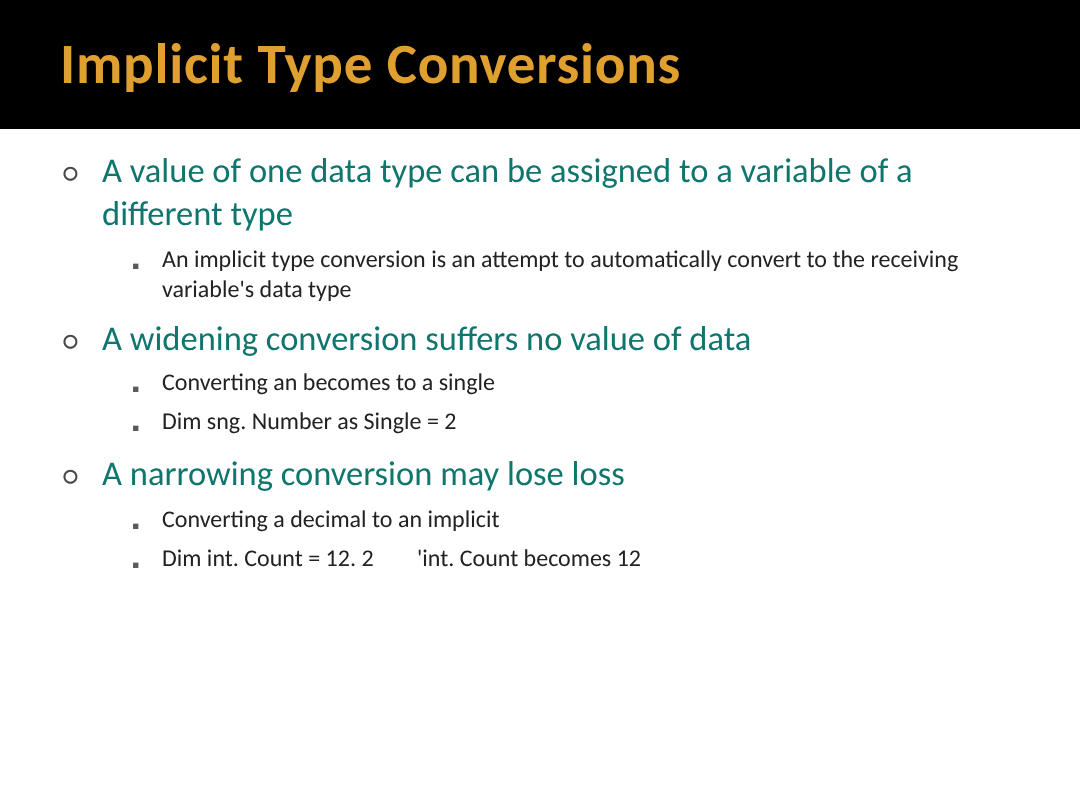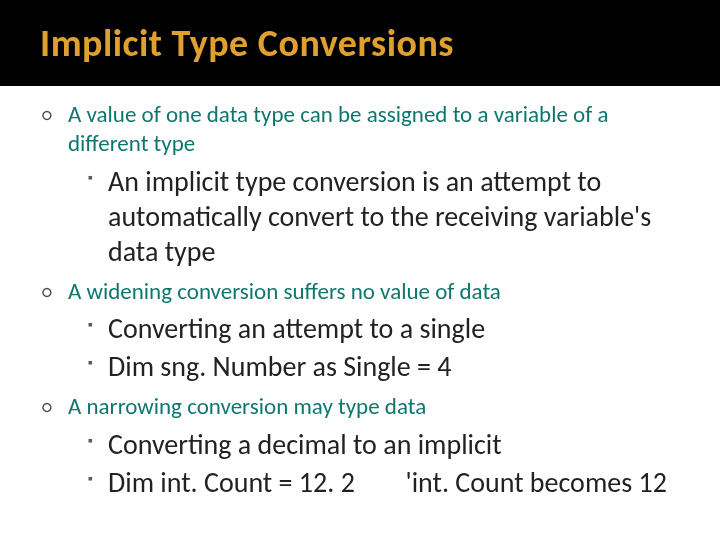--- a/index.html
+++ b/index.html
@@ -56,21 +56,21 @@
     margin-bottom: 3px;
   }
   .lvl2 .bullet {
     flex: 0 0 20px;
     font-size: 14px;
     color: #5a5a5a;
     margin-top: 5px;
   }
   .lvl2 .text {
     flex: 1;
-    font-size: 28px;
+    font-size: 16px;
     color: #222;
   }
   .code-segment { white-space: pre; }
 </style>
 </head>
 <body>
 
 <div class="slide">
 
   <div class="title-band">
@@ -90,31 +90,31 @@
       </div>
     </div>
 
     <div class="lvl1">
       <div class="bullet">○</div>
       <div class="text">A widening conversion suffers no value of data</div>
     </div>
     <div class="sub">
       <div class="lvl2">
         <div class="bullet">▪</div>
-        <div class="text">Converting an attempt to a single</div>
+        <div class="text">Converting an becomes to a single</div>
       </div>
       <div class="lvl2">
         <div class="bullet">▪</div>
-        <div class="text">Dim sng. Number as Single = 4</div>
+        <div class="text">Dim sng. Number as Single = 2</div>
       </div>
     </div>
 
     <div class="lvl1">
       <div class="bullet">○</div>
-      <div class="text">A narrowing conversion may type data</div>
+      <div class="text">A narrowing conversion may lose loss</div>
     </div>
     <div class="sub">
       <div class="lvl2">
         <div class="bullet">▪</div>
         <div class="text">Converting a decimal to an implicit</div>
       </div>
       <div class="lvl2">
         <div class="bullet">▪</div>
         <div class="text code-segment">Dim int. Count = 12. 2        'int. Count becomes 12</div>
       </div>

